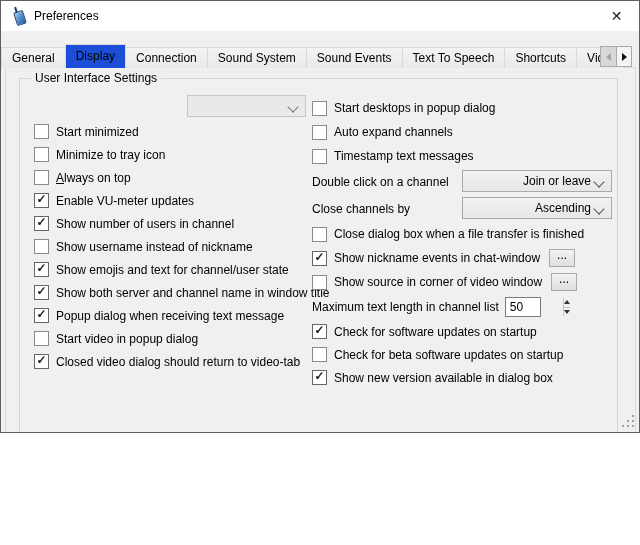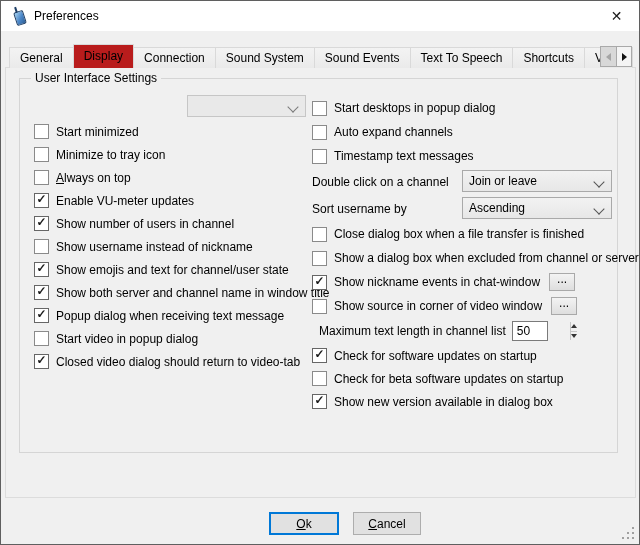--- a/index.html
+++ b/index.html
@@ -1,65 +1,65 @@
 <!DOCTYPE html>
 <html><head>
 <meta charset="utf-8">
 <style>
   html,body{margin:0;padding:0;}
   body{width:640px;height:545px;font-family:"Liberation Sans",sans-serif;font-size:12px;color:#000;}
-  .window{position:relative;width:640px;height:545px;background:#f0f0f0;border:1px solid #5f5f5f;box-sizing:border-box;overflow:hidden;}
+  .window{position:relative;width:640px;height:433px;background:#f0f0f0;border:1px solid #5f5f5f;box-sizing:border-box;overflow:hidden;}
 
   
   .titlebar{position:absolute;top:0;left:0;right:0;height:30px;background:#ffffff;}
   .app-icon{position:absolute;left:10px;top:6px;width:16px;height:17px;}
   .app-icon .antenna{position:absolute;left:4px;top:0;width:2px;height:6px;background:#1d3e66;transform:rotate(-18deg);}
   .app-icon .phone{position:absolute;left:4px;top:4px;width:8px;height:12px;background:linear-gradient(135deg,#a8d4f2,#4a86c8 55%,#2d5e94);border:1px solid #1d3e66;border-radius:2px;transform:rotate(-18deg);}
   .title-text{position:absolute;left:33px;top:8px;font-size:12px;}
   .close-btn{position:absolute;top:0;right:0;width:45px;height:30px;display:flex;align-items:center;justify-content:center;font-size:14px;color:#1a1a1a;cursor:default;}
 
   
-  .tabbar{position:absolute;top:43px;left:8px;width:624px;height:24px;display:flex;align-items:flex-end;overflow:hidden;z-index:3;}
+  .tabbar{position:absolute;top:43px;left:0;width:624px;height:24px;display:flex;align-items:flex-end;overflow:hidden;z-index:3;}
   .tab{height:21px;line-height:20px;padding:0 10px;background:linear-gradient(#f3f3f3,#eaeaea);border:1px solid #d9d9d9;border-bottom:none;box-sizing:border-box;white-space:nowrap;}
   .tab + .tab{margin-left:-1px;}
-  .tab.active{height:24px;line-height:23px;background:#b91c1c;position:relative;z-index:4;}
+  .tab.active{height:24px;line-height:23px;background:#1d4ed8;position:relative;z-index:4;}
   .tab.truncated{max-width:52px;overflow:hidden;}
   .tab-scrolls{position:absolute;top:45px;right:7px;height:21px;display:flex;z-index:5;}
   .tsb{width:16px;height:21px;box-sizing:border-box;border:1px solid #a9a9a9;display:flex;align-items:center;justify-content:center;}
   .tsb-left{background:#d8d8d8;border-right:none;}
   .tsb-right{background:#f4f4f4;}
   .tri-left{width:0;height:0;border-top:4px solid transparent;border-bottom:4px solid transparent;border-right:5px solid #a5a5a5;}
   .tri-right{width:0;height:0;border-top:4px solid transparent;border-bottom:4px solid transparent;border-left:5px solid #111;}
 
   
   .panel{position:absolute;top:66px;left:4px;width:631px;height:431px;border:1px solid #dcdcdc;background:#f0f0f0;box-sizing:border-box;}
   .groupbox{position:absolute;left:18px;top:77px;width:599px;height:375px;border:1px solid #d5d5d5;box-sizing:border-box;}
   .groupbox-title{position:absolute;left:11px;top:-8px;background:#f0f0f0;padding:0 4px;white-space:nowrap;}
 
   
   .col-left{position:absolute;left:33px;top:93px;width:285px;}
   .col-right{position:absolute;left:311px;top:95px;width:301px;}
   .lrow{height:23px;display:flex;align-items:center;}
   .lrow0{height:26px;display:flex;align-items:center;position:relative;}
   .rrow{height:24px;display:flex;align-items:center;position:relative;}
   .rrow-combo{height:27px;}
-  .rrow-spin{height:26px;margin-left:7px;}
+  .rrow-spin{height:26px;}
   .rrow-b{height:23px;}
   .lbl{white-space:nowrap;}
   .mn{display:inline-block;}
   .mn::first-letter{text-decoration:underline;}
 
   
   .cb{width:13px;height:13px;box-sizing:content-box;background:#fff;border:1px solid #8a8a8a;position:relative;flex:none;}
   .cb.checked{border-color:#666;}
   .cb.checked::after{content:"\2713";position:absolute;left:-1px;top:-2px;width:15px;text-align:center;font-size:12px;font-weight:bold;color:#1a1a1a;line-height:15px;}
   .cb-label{margin-left:7px;white-space:nowrap;}
 
   
-  .combo{position:absolute;right:1px;top:2px;width:150px;height:22px;box-sizing:border-box;border:1px solid #a9a9a9;background:linear-gradient(#f2f2f2,#e7e7e7);display:flex;align-items:center;padding:0 20px 0 6px;}
+  .combo{position:absolute;right:1px;top:2px;width:150px;height:22px;box-sizing:border-box;border:1px solid #a9a9a9;background:linear-gradient(#f2f2f2,#e7e7e7);display:flex;align-items:center;padding:0 20px 0 6px;justify-content:flex-end;}
   .combo-text{white-space:nowrap;overflow:hidden;}
   .chev{position:absolute;right:8px;top:7px;width:7px;height:7px;border-right:1px solid #555;border-bottom:1px solid #555;transform:rotate(45deg);}
   .combo-lang{position:absolute;left:153px;top:1px;width:119px;height:22px;box-sizing:border-box;border:1px solid #c6c6c6;background:#e9e9e9;}
   .combo-lang .chev{border-color:#7a7a7a;}
 
   
   .dots-btn{margin-left:9px;width:26px;height:18px;box-sizing:border-box;border:1px solid #a9a9a9;background:linear-gradient(#f3f3f3,#dedede);text-align:center;line-height:11px;font-size:12px;flex:none;}
 
   
   .spin{display:flex;margin-left:6px;width:36px;height:20px;box-sizing:border-box;border:1px solid #7a7a7a;background:#fff;gap:40px;}
@@ -185,33 +185,29 @@
       <span class="cb-label">Timestamp text messages</span>
     </div>
     <div class="rrow rrow-combo">
       <span class="lbl">Double click on a channel</span>
       <div class="combo">
         <span class="combo-text">Join or leave</span>
         <span class="chev"></span>
       </div>
     </div>
     <div class="rrow rrow-combo">
-      <span class="lbl">Sort username by</span>
+      <span class="lbl">Close channels by</span>
       <div class="combo">
         <span class="combo-text">Ascending</span>
         <span class="chev"></span>
       </div>
     </div>
     <div class="rrow">
       <span class="cb"></span>
       <span class="cb-label">Close dialog box when a file transfer is finished</span>
-    </div>
-    <div class="rrow">
-      <span class="cb"></span>
-      <span class="cb-label">Show a dialog box when excluded from channel or server</span>
     </div>
     <div class="rrow">
       <span class="cb checked"></span>
       <span class="cb-label">Show nickname events in chat-window</span>
       <span class="dots-btn">...</span>
     </div>
     <div class="rrow">
       <span class="cb"></span>
       <span class="cb-label">Show source in corner of video window</span>
       <span class="dots-btn">...</span>

